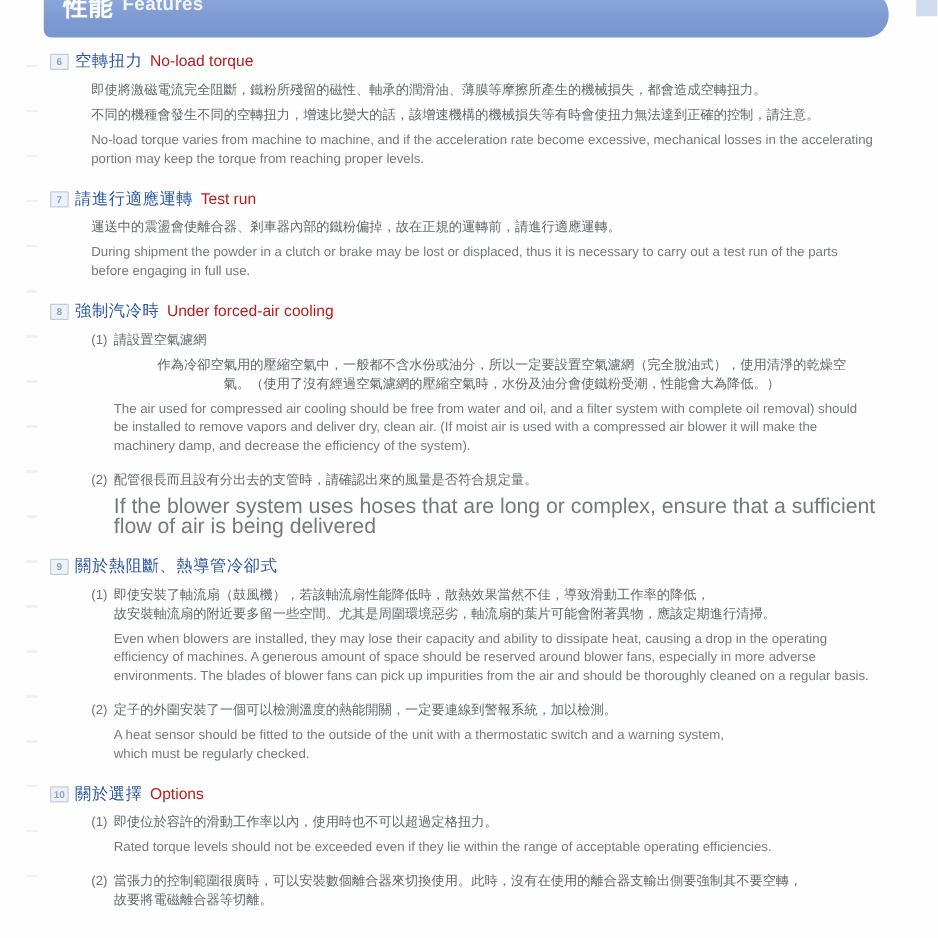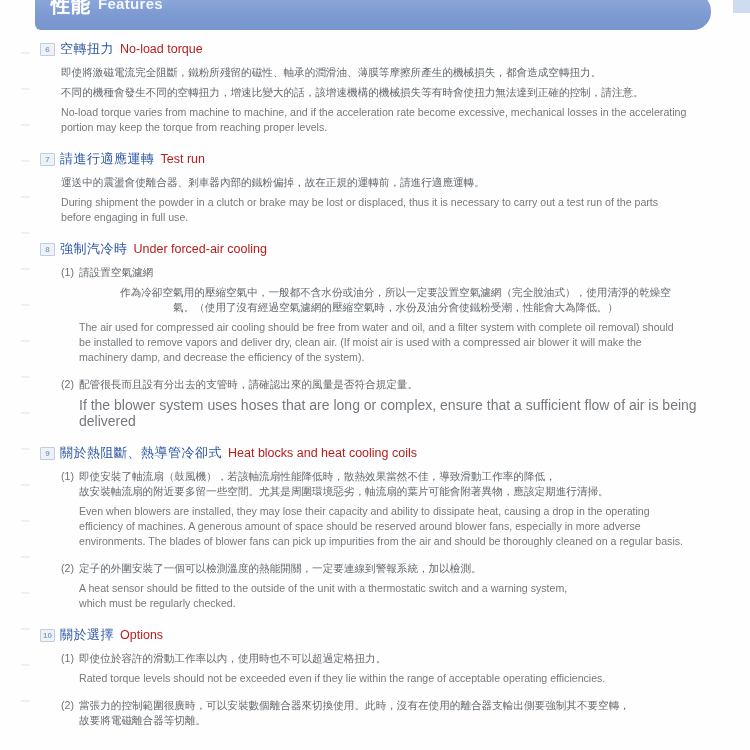--- a/index.html
+++ b/index.html
@@ -42,30 +42,30 @@
   }
   .badge{
     min-width:11px;height:11px;padding:0 1px;margin-right:5px;
     border:1px solid #c2cddc;background:#eef2f8;border-radius:1px;
     color:#8aa2c6;font-size:8px;font-weight:bold;line-height:11px;text-align:center;
   }
   .sec-title-zh{color:#2b56a3;font-weight:normal;font-size:13px;letter-spacing:.5px;}
   .sec-title-en{color:#b91c1c;font-weight:normal;font-size:12.5px;margin-left:6px;}
   .blocks{padding-left:17px;}
   .blk{
-    margin:0 0 5px 4px;white-space:pre-line;
+    margin:0 0 5px 16px;white-space:pre-line;
     font-size:10.6px;line-height:15px;
   }
   .t-zh{color:#63686d;margin-bottom:5px;}
   .t-en{color:#75797d;margin-bottom:12px;}
   .t-item{color:#63686d;position:relative;padding-left:18px;margin-bottom:5px;}
   .t-item .lbl{position:absolute;left:0;top:0;color:#6d7278;}
   .t-zh2{color:#63686d;padding-left:18px;margin-bottom:5px;text-align:center;}
   .t-en2{color:#75797d;padding-left:18px;margin-bottom:12px;}
-  .lg{font-size:14px;line-height:16px;}
+  .lg{font-size:17px;line-height:16px;}
 </style>
 </head>
 <body>
 
 <div class="header-bar">
   <span class="t-zh">性能</span>
   <span class="t-en">Features</span>
 </div>
 <div class="corner-tab"></div>
 <div class="scan-marks"></div>
@@ -113,21 +113,20 @@
 machinery damp, and decrease the efficiency of the system).</p>
         <p class="blk t-item"><span class="lbl">(2)</span><span>配管很長而且設有分出去的支管時，請確認出來的風量是否符合規定量。</span></p>
         <p class="blk t-en2 lg">If the blower system uses hoses that are long or complex, ensure that a sufficient flow of air is being delivered</p>
       </div>
   </div>
 
   <div class="sec">
     <div class="sec-head">
       <span class="badge">9</span>
       <span class="sec-title-zh">關於熱阻斷、熱導管冷卻式</span>
-      <span class="sec-title-en">Heat blocks and heat cooling coils</span>
     </div>
     <div class="blocks">
         <p class="blk t-item"><span class="lbl">(1)</span><span>即使安裝了軸流扇（鼓風機），若該軸流扇性能降低時，散熱效果當然不佳，導致滑動工作率的降低，
 故安裝軸流扇的附近要多留一些空間。尤其是周圍環境惡劣，軸流扇的葉片可能會附著異物，應該定期進行清掃。</span></p>
         <p class="blk t-en2">Even when blowers are installed, they may lose their capacity and ability to dissipate heat, causing a drop in the operating
 efficiency of machines.  A generous amount of space should be reserved around blower fans, especially in more adverse
 environments.  The blades of blower fans can pick up impurities from the air and should be thoroughly cleaned on a regular basis.</p>
         <p class="blk t-item"><span class="lbl">(2)</span><span>定子的外圍安裝了一個可以檢測溫度的熱能開關，一定要連線到警報系統，加以檢測。</span></p>
         <p class="blk t-en2">A heat sensor should be fitted to the outside of the unit with a thermostatic switch and a warning system,
 which must be regularly checked.</p>

